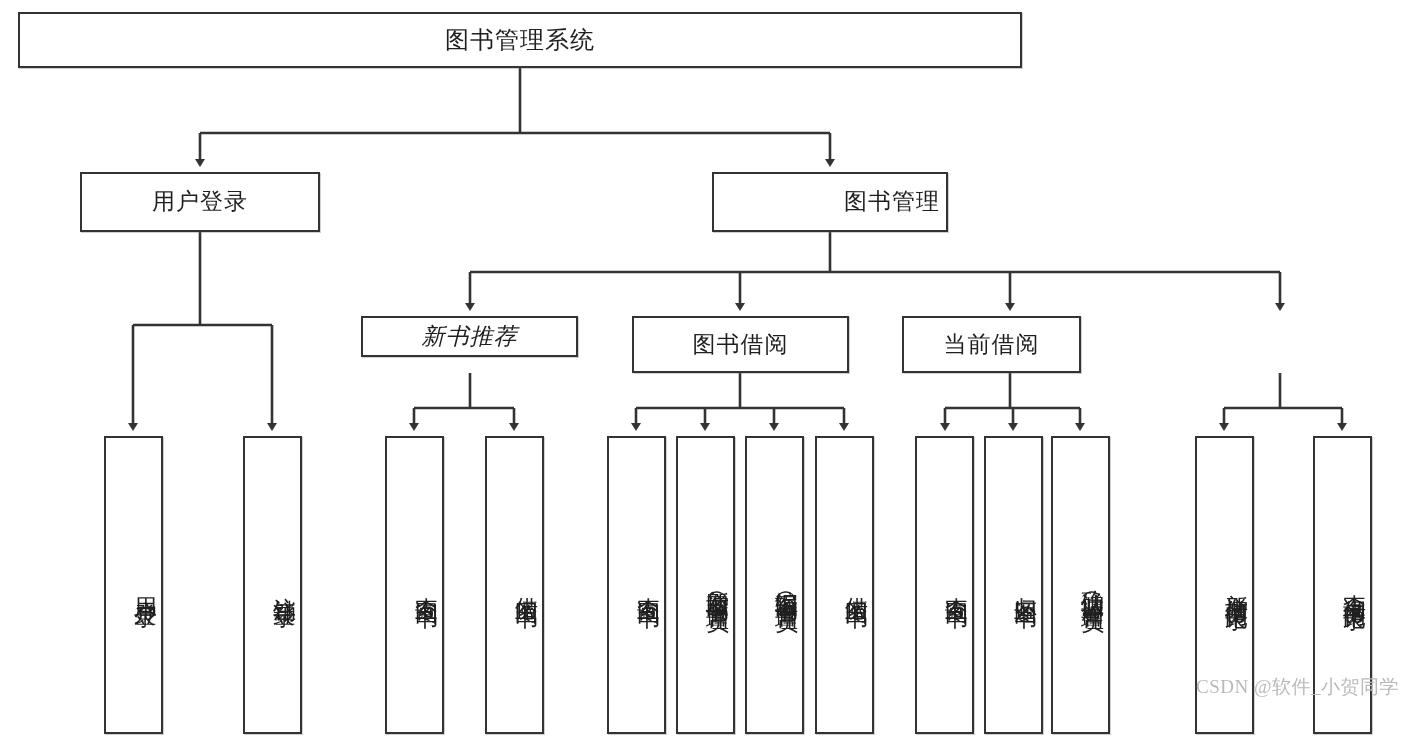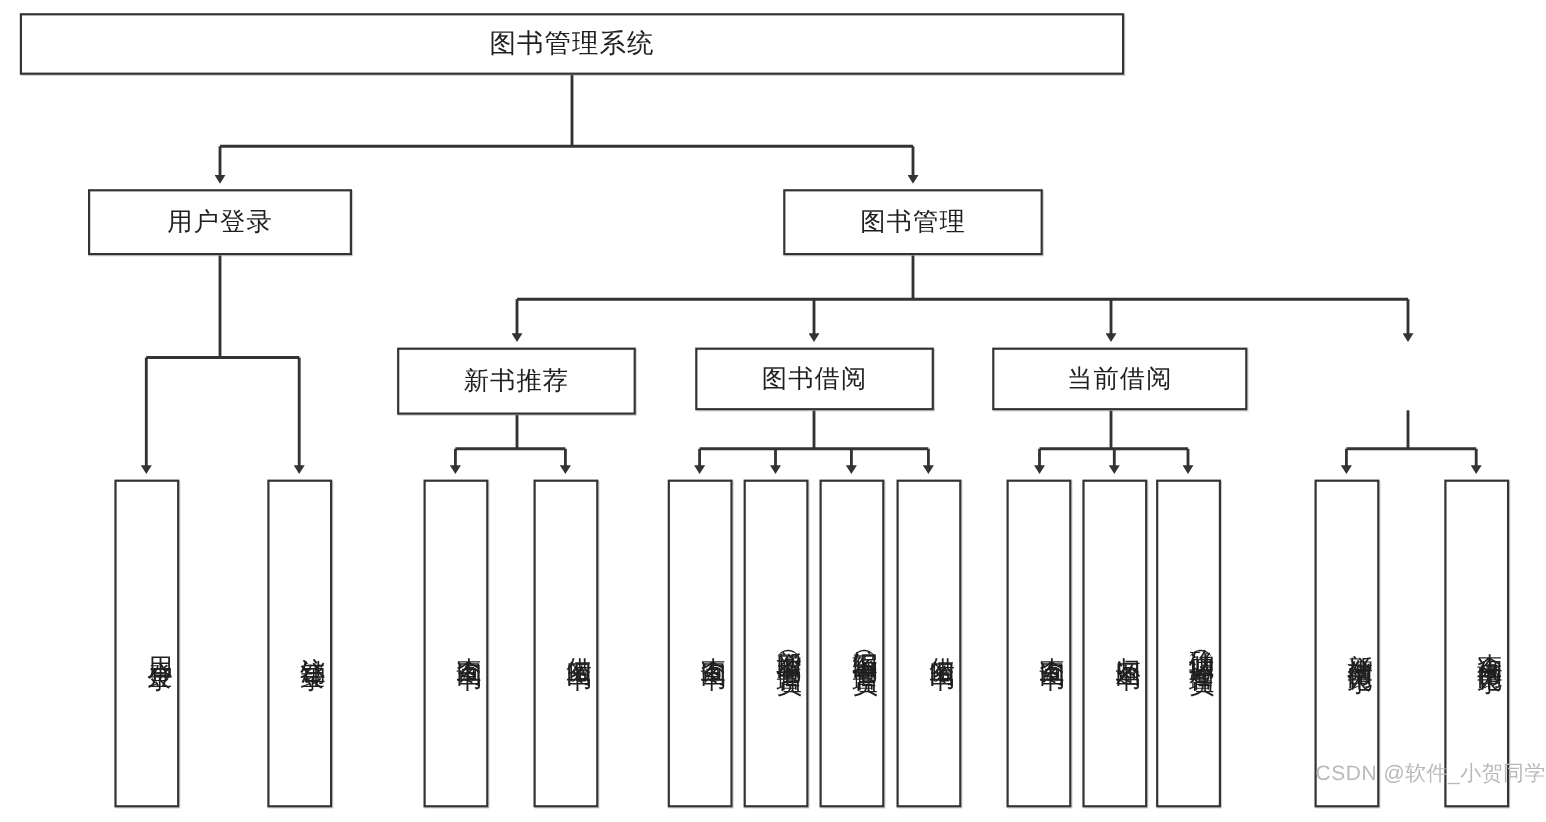--- a/index.html
+++ b/index.html
@@ -121,31 +121,31 @@
     </g>
   </svg>
 
   <div class="node h root" style="left:18px;top:12px;width:1004px;height:56px;">
     <span>图书管理系统</span>
   </div>
 
   <div class="node h" style="left:80px;top:172px;width:240px;height:60px;">
     <span>用户登录</span>
   </div>
-  <div class="node h" style="left:712px;top:172px;width:236px;height:60px;">
+  <div class="node h" style="left:712px;top:172px;width:236px;height:60px;justify-content:flex-end;">
     <span>图书管理</span>
   </div>
 
-  <div class="node h" style="left:361px;top:316px;width:217px;height:61px;">
+  <div class="node h" style="left:361px;top:316px;width:217px;height:41px;font-style:italic;">
     <span>新书推荐</span>
   </div>
   <div class="node h" style="left:632px;top:316px;width:217px;height:57px;align-items:center;">
     <span>图书借阅</span>
   </div>
-  <div class="node h" style="left:902px;top:316px;width:232px;height:57px;">
+  <div class="node h" style="left:902px;top:316px;width:179px;height:57px;">
     <span>当前借阅</span>
   </div>
 
   <div class="node v" style="left:104px;top:436px;width:59px;height:298px;">
     <span class="vtxt">用户登录</span>
   </div>
   <div class="node v" style="left:243px;top:436px;width:59px;height:298px;">
     <span class="vtxt">注销登录</span>
   </div>
 
@@ -179,15 +179,15 @@
     <span class="vtxt">确认归还（管理员）</span>
   </div>
 
   <div class="node v" style="left:1195px;top:436px;width:59px;height:298px;">
     <span class="vtxt">新增借阅记录</span>
   </div>
   <div class="node v" style="left:1313px;top:436px;width:59px;height:298px;">
     <span class="vtxt">查询借阅记录</span>
   </div>
 
-  <div class="watermark" style="left:1196px;top:690px;">CSDN @软件_小贺同学</div>
+  <div class="watermark" style="left:1196px;top:674px;font-family:Liberation Serif, serif;">CSDN @软件_小贺同学</div>
 
 </div>
 
 </body></html>

